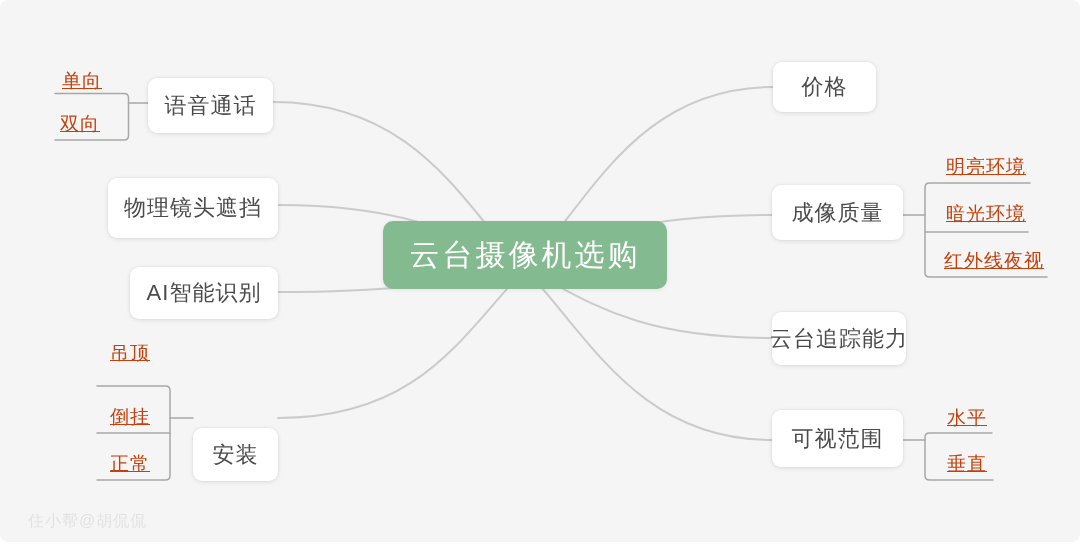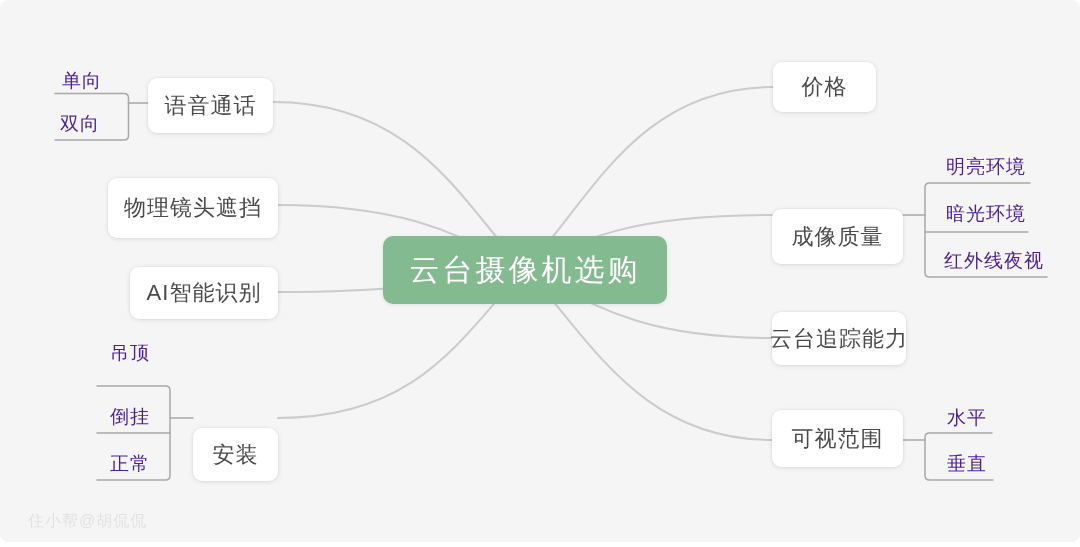--- a/index.html
+++ b/index.html
@@ -19,22 +19,22 @@
     color:#4a4a4a;font-size:22px;letter-spacing:1px;white-space:nowrap;
     cursor:default;
   }
   .root-node{
     position:absolute;background:#84ba90;border-radius:10px;
     display:flex;align-items:center;justify-content:center;
     color:#ffffff;font-size:30px;letter-spacing:3px;white-space:nowrap;
     box-shadow:0 1px 4px rgba(0,0,0,0.08);
   }
   .child-label{
-    position:absolute;color:#4c1d95;font-size:19px;letter-spacing:1px;
-    white-space:nowrap;line-height:22px;
+    position:absolute;color:#c2410c;font-size:19px;letter-spacing:1px;
+    white-space:nowrap;line-height:22px;text-decoration:underline;
   }
   .watermark{
     position:absolute;left:28px;top:511px;color:#e3e2e3;font-size:16px;
     letter-spacing:1px;
   }
 </style>
 </head>
 <body>
 
 <div class="canvas">
@@ -60,29 +60,29 @@
       <path d="M97 433 H170"></path>
       <path d="M170 418 H193"></path>
       <path d="M1030 183 H929.5 Q925 183 925 187.5 V272.5 Q925 277 929.5 277 H1047"></path>
       <path d="M925 232 H1028"></path>
       <path d="M903 215 H925"></path>
       <path d="M992 433 H929.5 Q925 433 925 437.5 V475.5 Q925 480 929.5 480 H993"></path>
       <path d="M903 440 H925"></path>
     </g>
   </svg>
 
-  <div class="root-node" style="left:383px;top:236px;width:284px;height:68px;">云台摄像机选购</div>
+  <div class="root-node" style="left:383px;top:221px;width:284px;height:68px;">云台摄像机选购</div>
 
   <div class="node" style="left:148px;top:78px;width:125px;height:55px;">语音通话</div>
   <div class="node" style="left:108px;top:178px;width:170px;height:60px;">物理镜头遮挡</div>
   <div class="node" style="left:130px;top:267px;width:148px;height:52px;">AI智能识别</div>
   <div class="node" style="left:193px;top:392px;width:85px;height:53px;margin-top:36px;">安装</div>
 
   <div class="node" style="left:773px;top:62px;width:103px;height:50px;">价格</div>
-  <div class="node" style="left:772px;top:185px;width:131px;height:55px;margin-top:24px;">成像质量</div>
+  <div class="node" style="left:772px;top:185px;width:131px;height:55px;">成像质量</div>
   <div class="node" style="left:772px;top:312px;width:134px;height:53px;">云台追踪能力</div>
   <div class="node" style="left:772px;top:410px;width:131px;height:57px;">可视范围</div>
 
   <div class="child-label" style="left:62px;top:70px;">单向</div>
   <div class="child-label" style="left:60px;top:113px;">双向</div>
 
   <div class="child-label" style="left:110px;top:342px;">吊顶</div>
   <div class="child-label" style="left:110px;top:406px;">倒挂</div>
   <div class="child-label" style="left:110px;top:453px;">正常</div>
 

